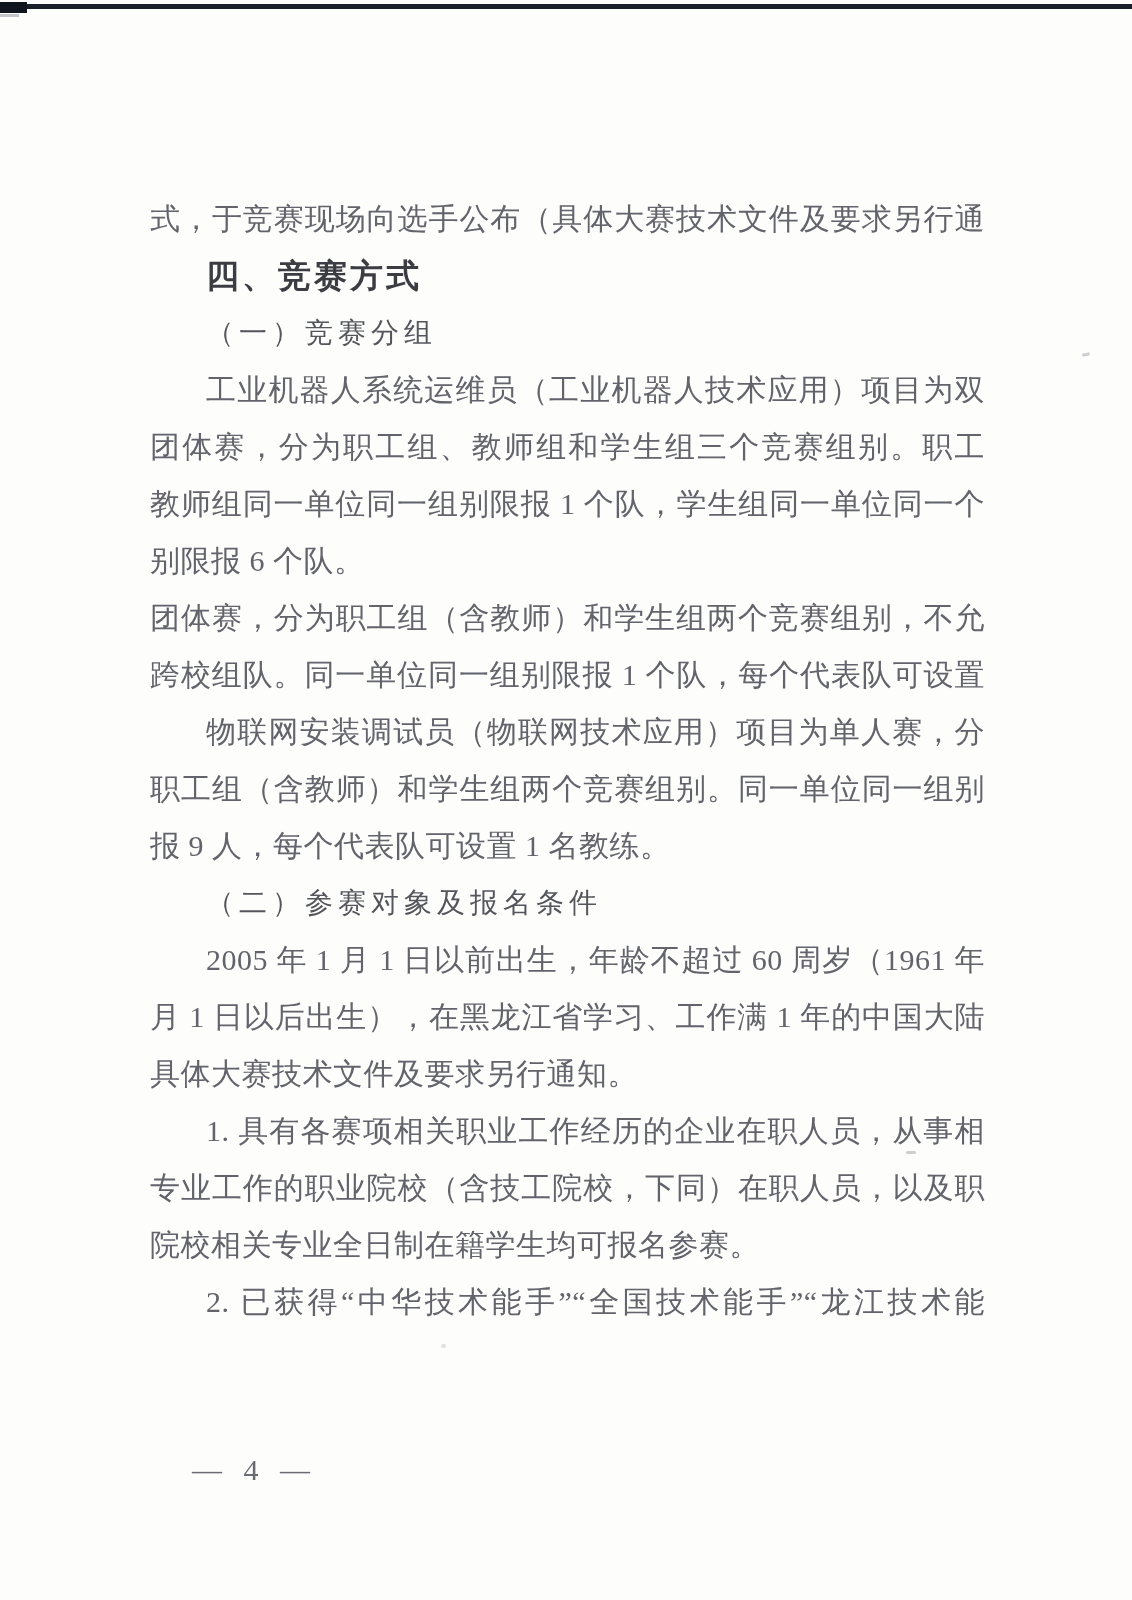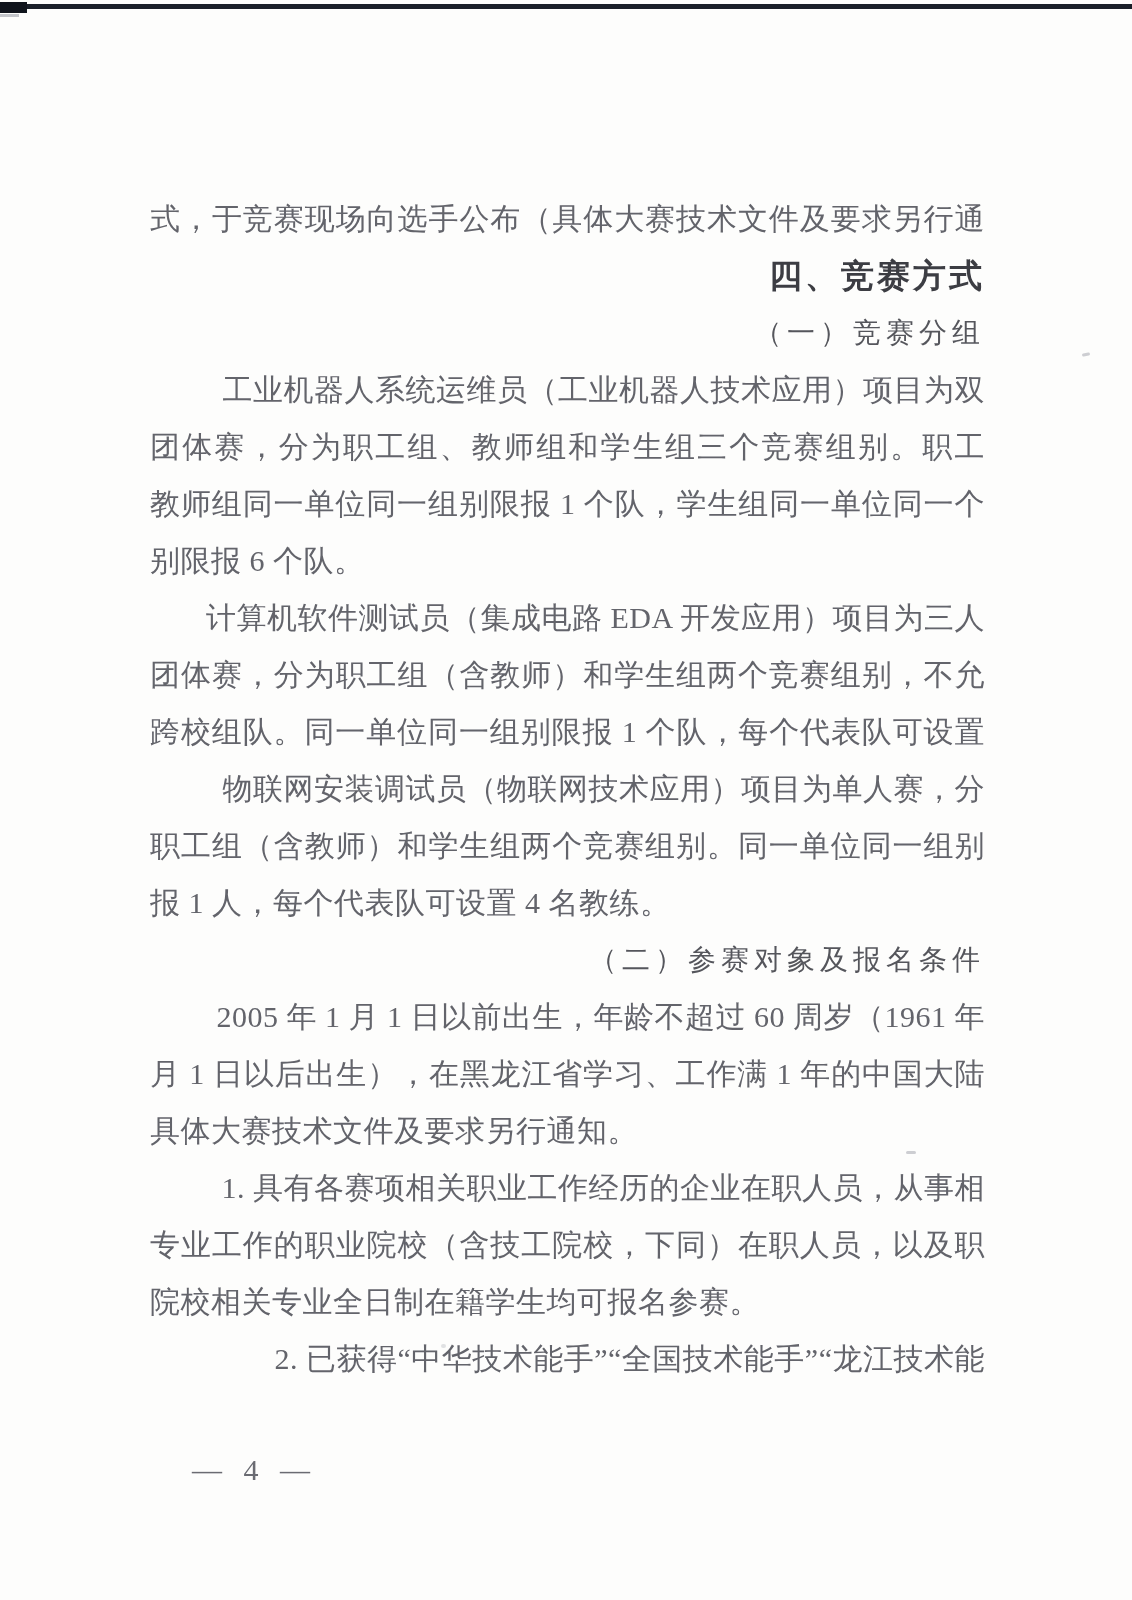--- a/index.html
+++ b/index.html
@@ -53,21 +53,21 @@
     color: #63646b;
     white-space: nowrap;
     letter-spacing: 0.5px;
   }
   .line.fill {
     white-space: normal;
     text-align: justify;
     text-align-last: justify;
     overflow: hidden;
   }
-  .line.indent { padding-left: 56px; text-align: right; }
+  .line.indent { padding-left: 56px; }
   .line.h-bold {
     font-family: "Liberation Sans", "DejaVu Sans", sans-serif;
     font-weight: 700;
     font-size: 33px;
     color: #3c3d43;
     letter-spacing: 3px;
   }
   .line.kai {
     font-size: 28px;
     color: #55565c;
@@ -97,26 +97,25 @@
   <div class="speck speck-c"></div>
 
   <div class="content" id="doc-content">
       <div class="line body fill">式，于竞赛现场向选手公布（具体大赛技术文件及要求另行通知）。</div>
       <div class="line h-bold indent">四、竞赛方式</div>
       <div class="line kai indent">（一）竞赛分组</div>
       <div class="line body indent fill">工业机器人系统运维员（工业机器人技术应用）项目为双人</div>
       <div class="line body fill">团体赛，分为职工组、教师组和学生组三个竞赛组别。职工组、</div>
       <div class="line body fill">教师组同一单位同一组别限报 1 个队，学生组同一单位同一个组</div>
       <div class="line body">别限报 6 个队。</div>
-      <div class="line body indent fill">计算机软件测试员（集成电路 EDA 开发应用）项目为三人</div>
       <div class="line body fill">团体赛，分为职工组（含教师）和学生组两个竞赛组别，不允许</div>
       <div class="line body fill">跨校组队。同一单位同一组别限报 1 个队，每个代表队可设置 1</div>
       <div class="line body indent fill">物联网安装调试员（物联网技术应用）项目为单人赛，分为</div>
       <div class="line body fill">职工组（含教师）和学生组两个竞赛组别。同一单位同一组别限</div>
-      <div class="line body">报 1 人，每个代表队可设置 4 名教练。</div>
+      <div class="line body">报 9 人，每个代表队可设置 1 名教练。</div>
       <div class="line kai indent">（二）参赛对象及报名条件</div>
       <div class="line body indent fill">2005 年 1 月 1 日以前出生，年龄不超过 60 周岁（1961 年 1</div>
       <div class="line body fill">月 1 日以后出生），在黑龙江省学习、工作满 1 年的中国大陆公</div>
       <div class="line body">具体大赛技术文件及要求另行通知。</div>
       <div class="line body indent fill">1. 具有各赛项相关职业工作经历的企业在职人员，从事相关</div>
       <div class="line body fill">专业工作的职业院校（含技工院校，下同）在职人员，以及职业</div>
       <div class="line body">院校相关专业全日制在籍学生均可报名参赛。</div>
       <div class="line body indent fill">2. 已获得“中华技术能手”“全国技术能手”“龙江技术能手”荣</div>
     </div>
 

